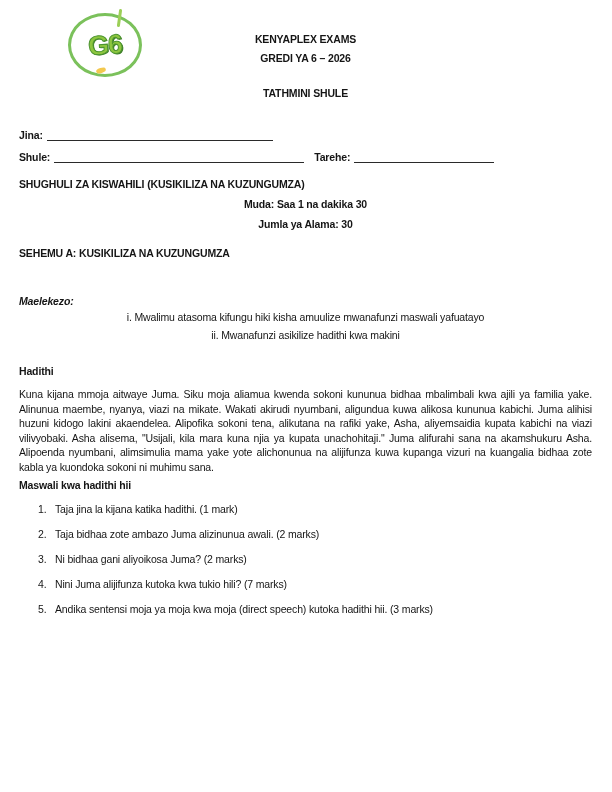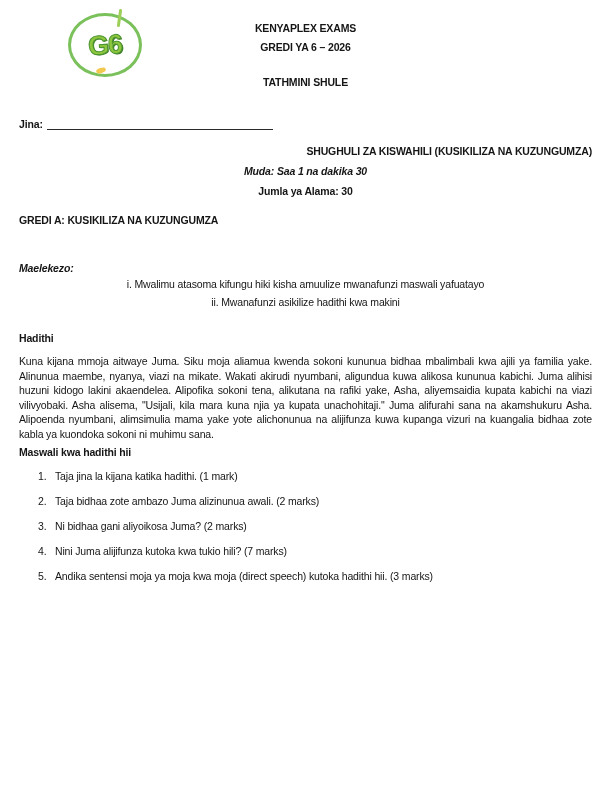--- a/index.html
+++ b/index.html
@@ -43,21 +43,21 @@
   }
   .logo-dot {
     position:absolute; left:25px; bottom:1px;
     width:10px; height:5px;
     background:#f3c84e;
     border-radius:50%;
     transform:rotate(-18deg);
   }
 
   
-  .header { text-align:center; padding-top:23px; font-weight:bold; }
+  .header { text-align:center; padding-top:34px; font-weight:bold; }
   .h-line { line-height:11px; }
   .h2 { margin-top:22px; }
   .h3 { margin-top:8px; }
   .h4 { margin-top:24px; }
 
   
   .form { margin-top:28px; }
   .form-row { height:14px; margin-bottom:8px; display:flex; align-items:flex-end; }
   .form-label { font-weight:bold; line-height:12px; white-space:nowrap; }
   .wline {
@@ -66,22 +66,22 @@
     height:11px;
     margin-left:4px;
   }
   .wline-name   { width:226px; }
   .wline-number { width:150px; }
   .wline-school { width:250px; }
   .wline-date   { width:140px; }
   .date-label { margin-left:10px; }
 
   
-  .exam-title   { margin-top:16px; text-align:right; font-weight:bold; line-height:11px; }
-  .exam-duration{ margin-top:9px;  text-align:center; font-weight:bold; line-height:11px;font-style:italic; }
+  .exam-title   { margin-top:16px; text-align:left; font-weight:bold; line-height:11px; }
+  .exam-duration{ margin-top:9px;  text-align:center; font-weight:bold; line-height:11px; }
   .exam-marks   { margin-top:9px;  text-align:center; font-weight:bold; line-height:11px; }
   .section-heading { margin-top:18px; font-weight:bold; line-height:11px; }
 
   
   .instr-heading { margin-top:37px; font-weight:bold; line-height:11px;font-style:italic; }
   .instr-line { margin-top:3px; line-height:15px;text-align:center; }
 
   
   .story-heading { margin-top:23px; font-weight:bold; line-height:11px; }
   .story-text { margin-top:10px; line-height:14.5px; text-align:justify; }
@@ -110,27 +110,33 @@
       <div class="h-line h1">KENYAPLEX EXAMS</div>
       <div class="h-line h3">GREDI YA 6 – 2026</div>
       <div class="h-line h4">TATHMINI SHULE</div>
     </div>
 
     <div class="form">
       <div class="form-row">
         <span class="form-label">Jina:</span>
         <span class="wline wline-name"></span>
       </div>
+      <div class="form-row">
+        <span class="form-label">Shule:</span>
+        <span class="wline wline-school"></span>
+        <span class="form-label date-label">Tarehe:</span>
+        <span class="wline wline-date"></span>
+      </div>
     </div>
 
     <div class="exam-title">SHUGHULI ZA KISWAHILI (KUSIKILIZA NA KUZUNGUMZA)</div>
     <div class="exam-duration">Muda: Saa 1 na dakika 30</div>
     <div class="exam-marks">Jumla ya Alama: 30</div>
 
-    <div class="section-heading">GREDI A: KUSIKILIZA NA KUZUNGUMZA</div>
+    <div class="section-heading">SEHEMU A: KUSIKILIZA NA KUZUNGUMZA</div>
 
     <div class="instr-heading">Maelekezo:</div>
     <div class="instr-line">i. Mwalimu atasoma kifungu hiki kisha amuulize mwanafunzi maswali yafuatayo</div>
     <div class="instr-line">ii. Mwanafunzi asikilize hadithi kwa makini</div>
 
     <div class="story-heading">Hadithi</div>
     <div class="story-text">Kuna kijana mmoja aitwaye Juma. Siku moja aliamua kwenda sokoni kununua bidhaa mbalimbali kwa ajili ya familia yake. Alinunua maembe, nyanya, viazi na mikate. Wakati akirudi nyumbani, aligundua kuwa alikosa kununua kabichi. Juma alihisi huzuni kidogo lakini akaendelea. Alipofika sokoni tena, alikutana na rafiki yake, Asha, aliyemsaidia kupata kabichi na viazi vilivyobaki. Asha alisema, "Usijali, kila mara kuna njia ya kupata unachohitaji." Juma alifurahi sana na akamshukuru Asha. Alipoenda nyumbani, alimsimulia mama yake yote alichonunua na alijifunza kuwa kupanga vizuri na kuangalia bidhaa zote kabla ya kuondoka sokoni ni muhimu sana.</div>
 
     <div class="questions-heading">Maswali kwa hadithi hii</div>
 

